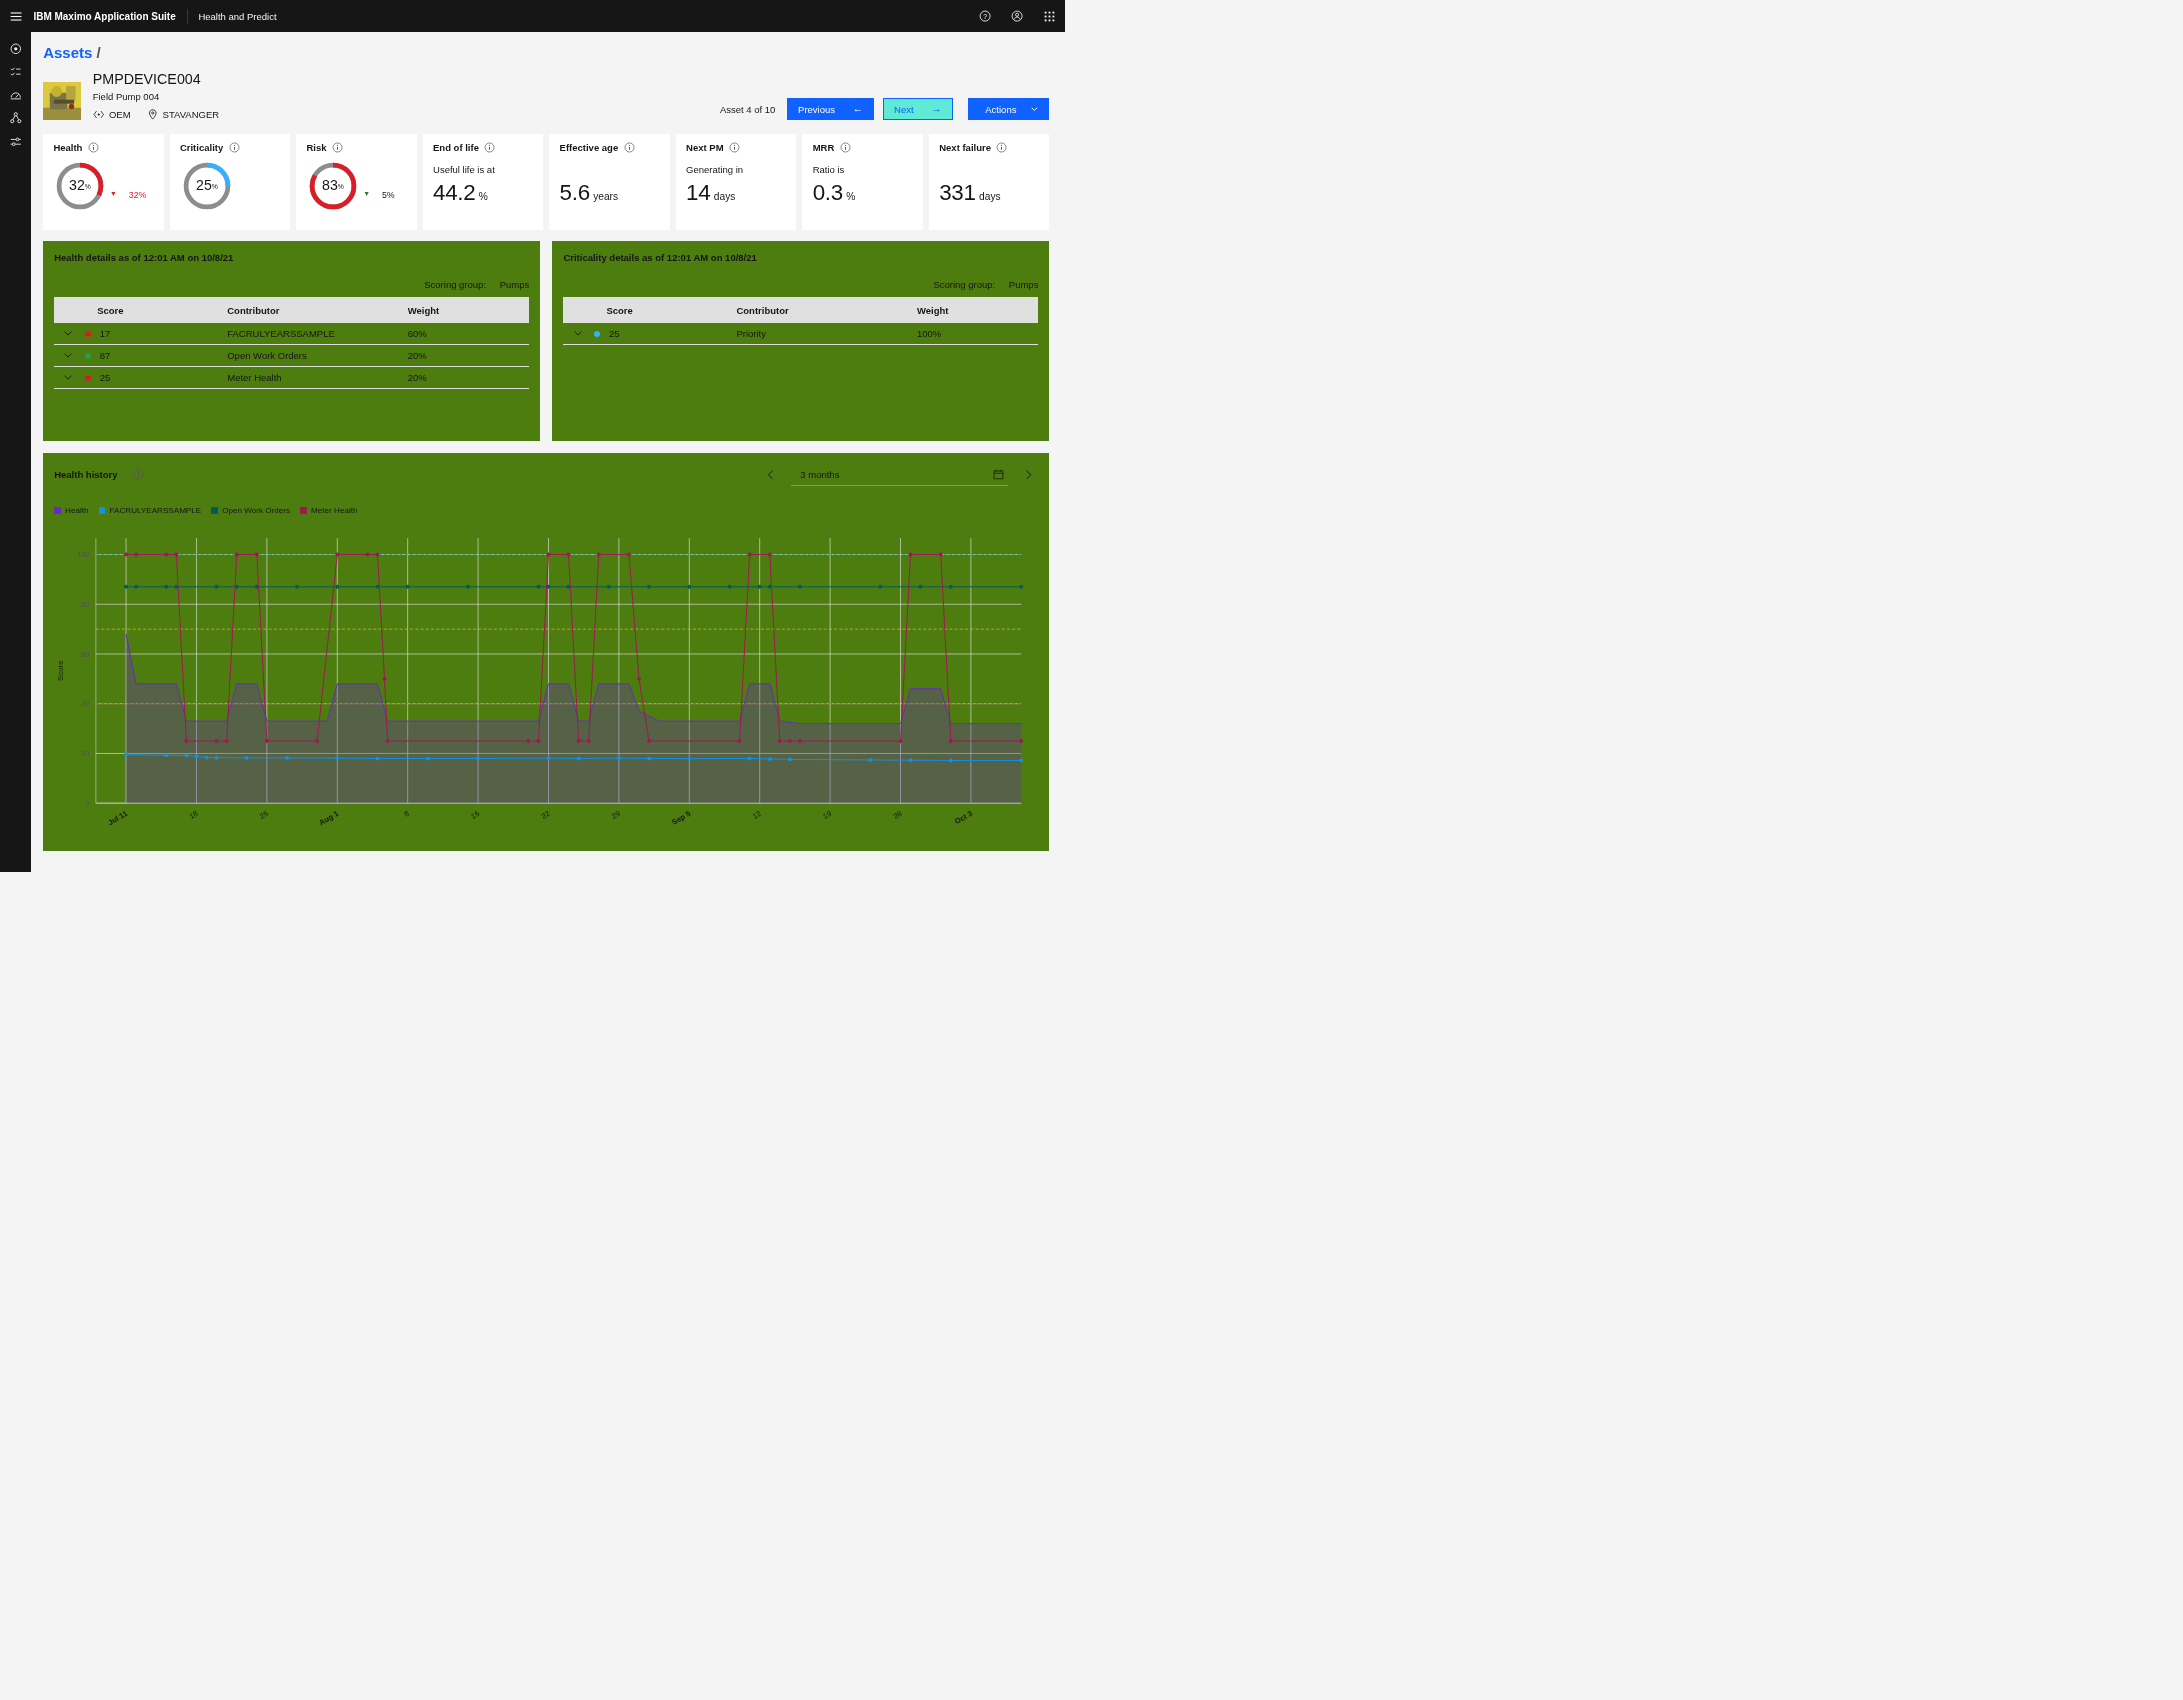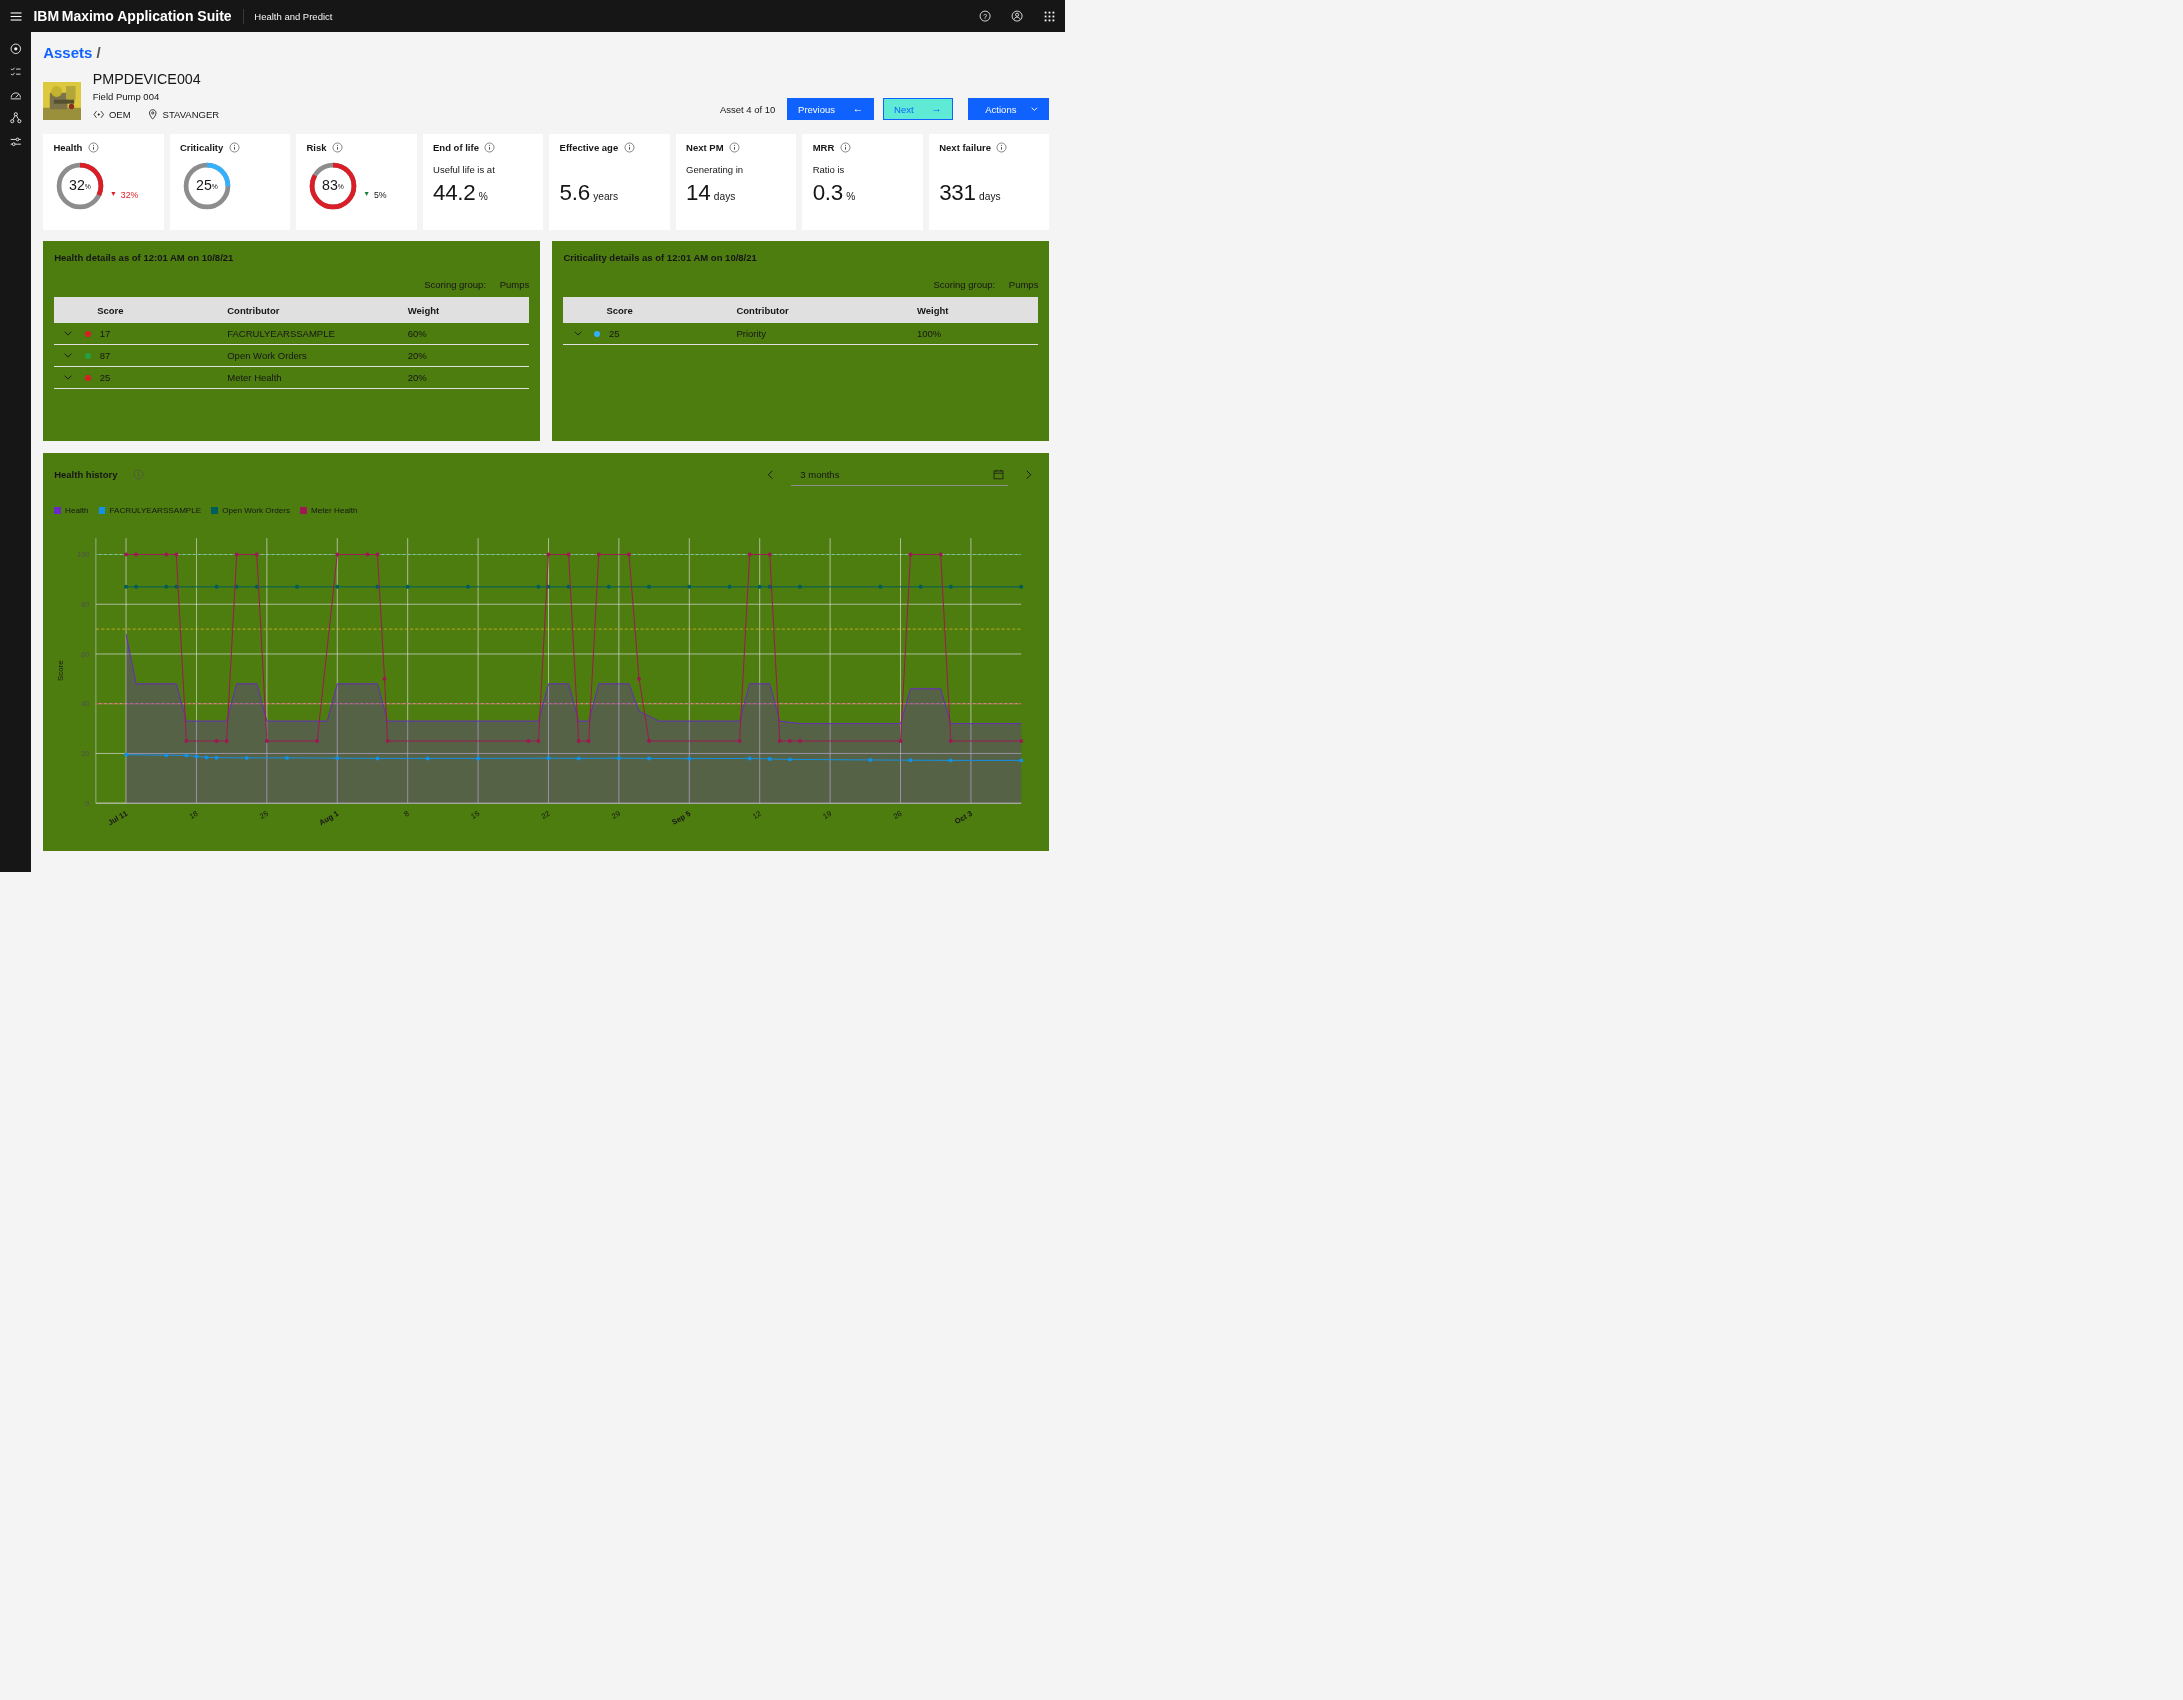--- a/index.html
+++ b/index.html
@@ -1,21 +1,21 @@
 <!DOCTYPE html>
 <html style="font-size:11px"><head>
 <meta charset="utf-8">
 <style>
   html,body{margin:0;padding:0;background:#f4f4f4;}
   body{width:1065px;font-family:"Liberation Sans","DejaVu Sans",sans-serif;color:#161616;-webkit-font-smoothing:antialiased;}
   button{font-family:inherit;}
   
   .topbar{height:32px;background:#161616;color:#fff;display:flex;align-items:center;position:relative;z-index:5;}
   .icon-btn{width:32px;height:32px;background:none;border:none;display:flex;align-items:center;justify-content:center;cursor:pointer;color:#fff;}
-  .brand{font-size:14px;margin-left:1.4px;white-space:nowrap;}
+  .brand{font-size:10px;margin-left:1.4px;white-space:nowrap;}
   .brand .b{font-weight:700;}
   .brand .r{font-weight:600;margin-left:2.7px;}
   .tb-divider{width:0.7px;height:15px;background:#393939;margin:0 11px;display:inline-block;}
   .appname{font-size:9.5px;color:#f4f4f4;}
   .tb-right{margin-left:auto;display:flex;}
   
   .layout{display:flex;min-height:797px;}
   .sidenav{width:31px;background:#161616;display:flex;flex-direction:column;align-items:center;padding-top:6.8px;gap:2.7px;flex-shrink:0;}
   .side-btn{width:31px;height:20.4px;background:none;border:none;display:flex;align-items:center;justify-content:center;cursor:pointer;}
   main{flex:1;padding:6.8px 15.6px 20.4px 12.2px;min-width:0;}
@@ -36,21 +36,21 @@
   .btn-primary{background:#0f62fe;color:#fff;border:0.7px solid #0f62fe;}
   .btn-tertiary{background:#5eead4;color:#0f62fe;border:0.7px solid #0f62fe;}
   .btn .arr{font-size:10.2px;line-height:1;}
   .btn.actions{gap:15px;margin-left:6.8px;padding-left:16px;}
   
   .kpi-row{display:flex;gap:6.1px;margin-bottom:11.5px;}
   .kpi-card{background:#fff;flex:1;min-width:0;height:96px;padding:8.8px 10.2px;box-sizing:border-box;}
   .kpi-title{display:flex;align-items:center;gap:5.4px;font-size:9.5px;font-weight:600;}
   .info-btn{background:none;border:none;padding:0;width:11px;height:11px;cursor:pointer;display:inline-flex;}
   .donut-wrap{display:flex;align-items:flex-start;gap:2.7px;margin-top:5.4px;}
-  .delta{display:flex;align-items:center;gap:4px;font-size:8.8px;margin-top:31px;}
+  .delta{display:flex;align-items:center;gap:12px;font-size:8.8px;margin-top:31px;}
   .delta .tri{font-size:6.8px;line-height:1;}
   .stat-sub{font-size:9.5px;margin-top:10.2px;min-height:11.5px;}
   .stat-value{margin-top:4.8px;font-size:22.4px;font-weight:300;letter-spacing:-0.3px;white-space:nowrap;}
   .stat-unit{font-size:10.2px;font-weight:400;letter-spacing:0;margin-left:3.4px;}
   
   .panel{background:#4d7c0f;padding:11px;box-sizing:border-box;}
   .details-row{display:flex;gap:12.2px;margin-bottom:12.2px;}
   .details-panel{flex:1;min-height:200px;}
   .panel h2{font-size:9.5px;font-weight:600;margin:0;}
   .scoring{display:flex;justify-content:flex-end;gap:13.6px;font-size:9.5px;margin-top:16.3px;margin-bottom:6.8px;}

